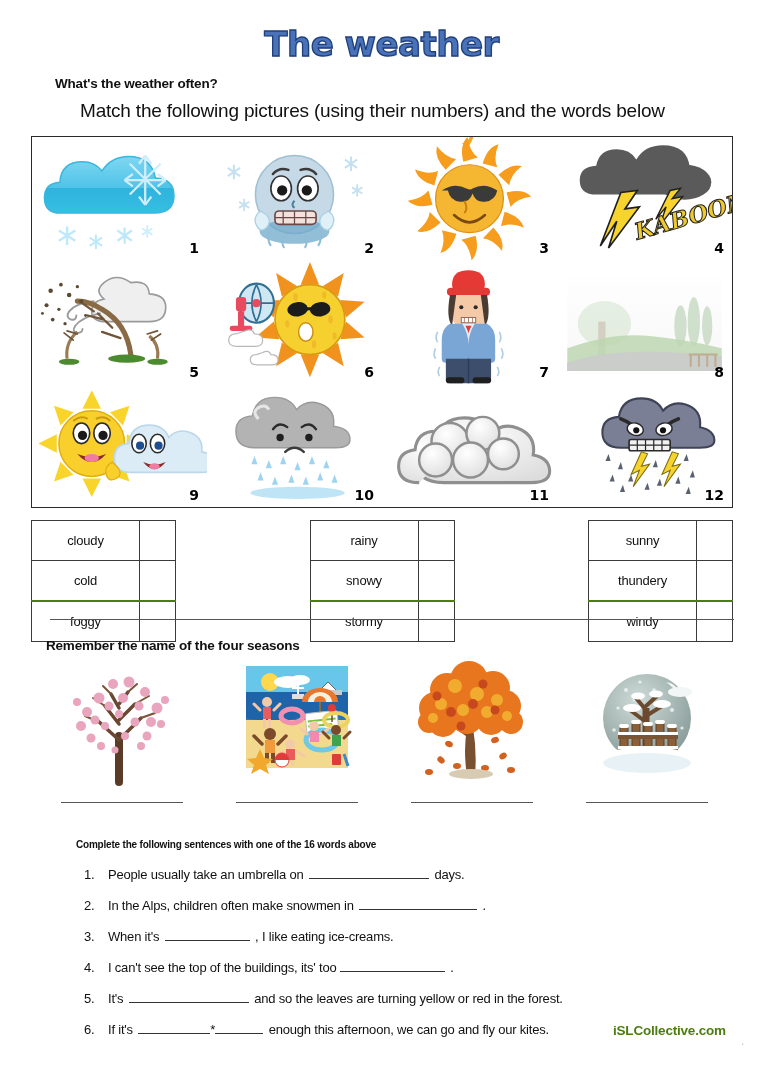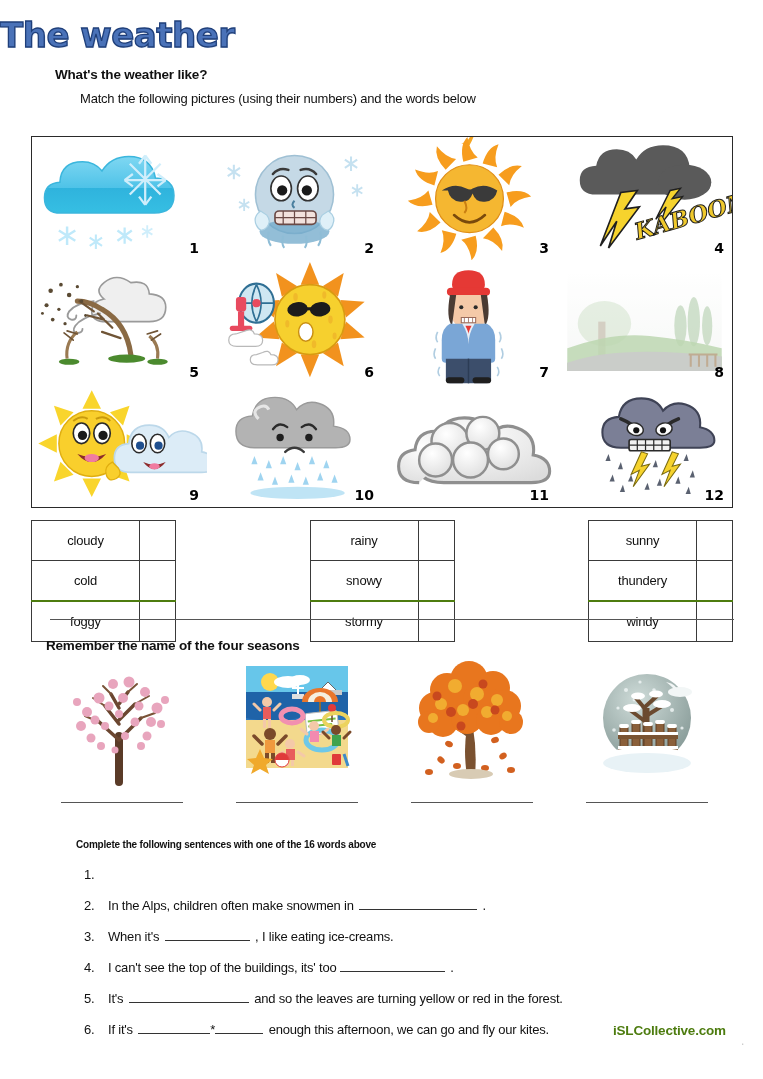--- a/index.html
+++ b/index.html
@@ -7,40 +7,40 @@
   body {
     width: 763px; height: 1079px;
     background:#ffffff;
     font-family: "Liberation Sans", sans-serif;
     color:#111;
     position:relative;
     overflow:hidden;
   }
 
   
-  .title-wrap { padding-top:15px; }
+  .title-wrap { text-align:center; padding-top:24px; }
   .title {
     display:inline-block;
     font-family: "DejaVu Sans", sans-serif;
     font-weight:700;
     font-size:34px;
     letter-spacing:-0.5px;
     color:#4a72b8;
     -webkit-text-stroke: 1.3px #1f3f7a;
     text-shadow: 1px 1px 0 #cfd9ea;
   }
 
   
   .q-bold {
     font-weight:700; font-size:13.5px;
     margin:12px 0 0 55px;
     letter-spacing:-0.2px;
   }
   .q-plain {
-    font-size:13px;
+    font-size:19px;
     margin:9px 0 6px 80px;
     letter-spacing:-0.2px;
   }
 
   
   .pic-frame {
     position:absolute;
     left:31px; top:136px;
     width:702px; height:372px;
     border:1.5px solid #2a2a2a;
@@ -177,21 +177,21 @@
     font-size:12px; color:#c9c9c9;
   }
 </style>
 </head>
 <body>
 
 <div class="title-wrap">
   <span class="title">The weather</span>
 </div>
 
-<div class="q-bold">What's the weather like?</div>
+<div class="q-bold">What's the weather often?</div>
 <div class="q-plain">Match the following pictures (using their numbers) and the words below</div>
 
 <div class="pic-frame">
 
   <div class="pic-row">
 
     <div class="pic-cell">
       <svg class="pic-art" viewBox="0 0 170 120">
         <defs>
             <linearGradient id="g1" x1="0" y1="0" x2="0" y2="1">
@@ -897,20 +897,25 @@
     <div class="season-line"></div>
   </div>
 </div>
 
 <div class="sent-head">Complete the following sentences with one of the 16 words above</div>
 
 <div class="sent-list">
 
   <div class="sent-item">
     <span class="sent-num">1.</span>
+    <span class="sent-txt">
+      <span>People usually take an umbrella on</span>
+      <span class="blank" style="width:120px"></span>
+      <span>days.</span>
+    </span>
   </div>
 
   <div class="sent-item">
     <span class="sent-num">2.</span>
     <span class="sent-txt">
       <span>In the Alps, children often make snowmen in</span>
       <span class="blank" style="width:118px"></span>
       <span>.</span>
     </span>
   </div>

